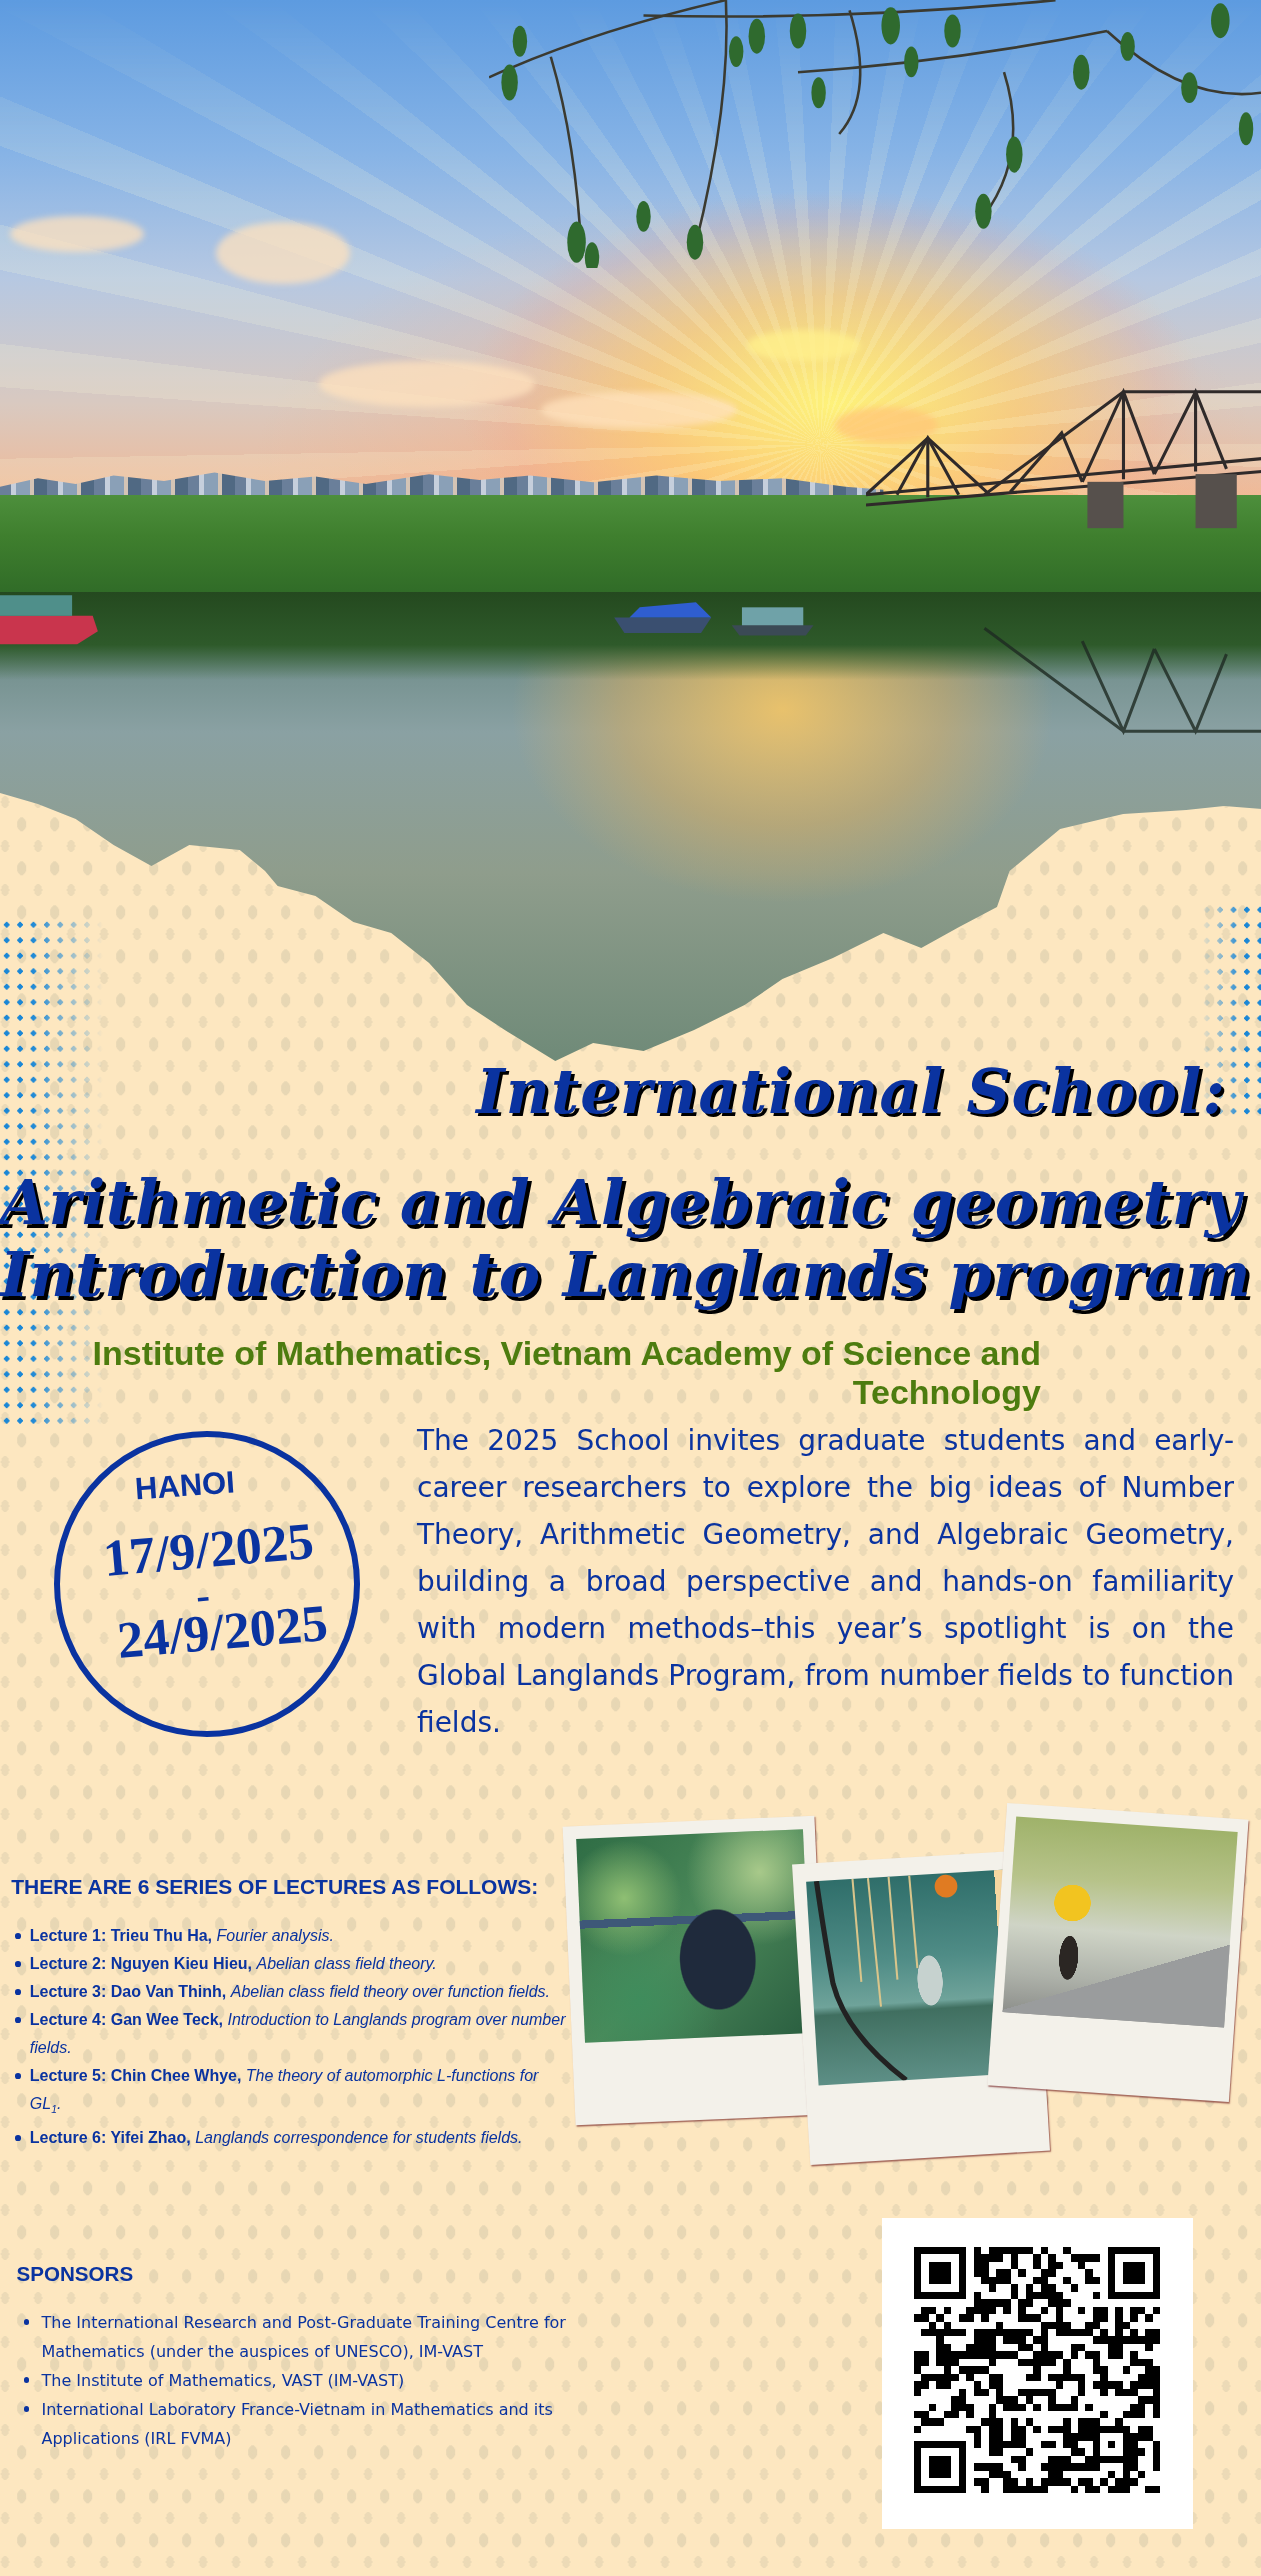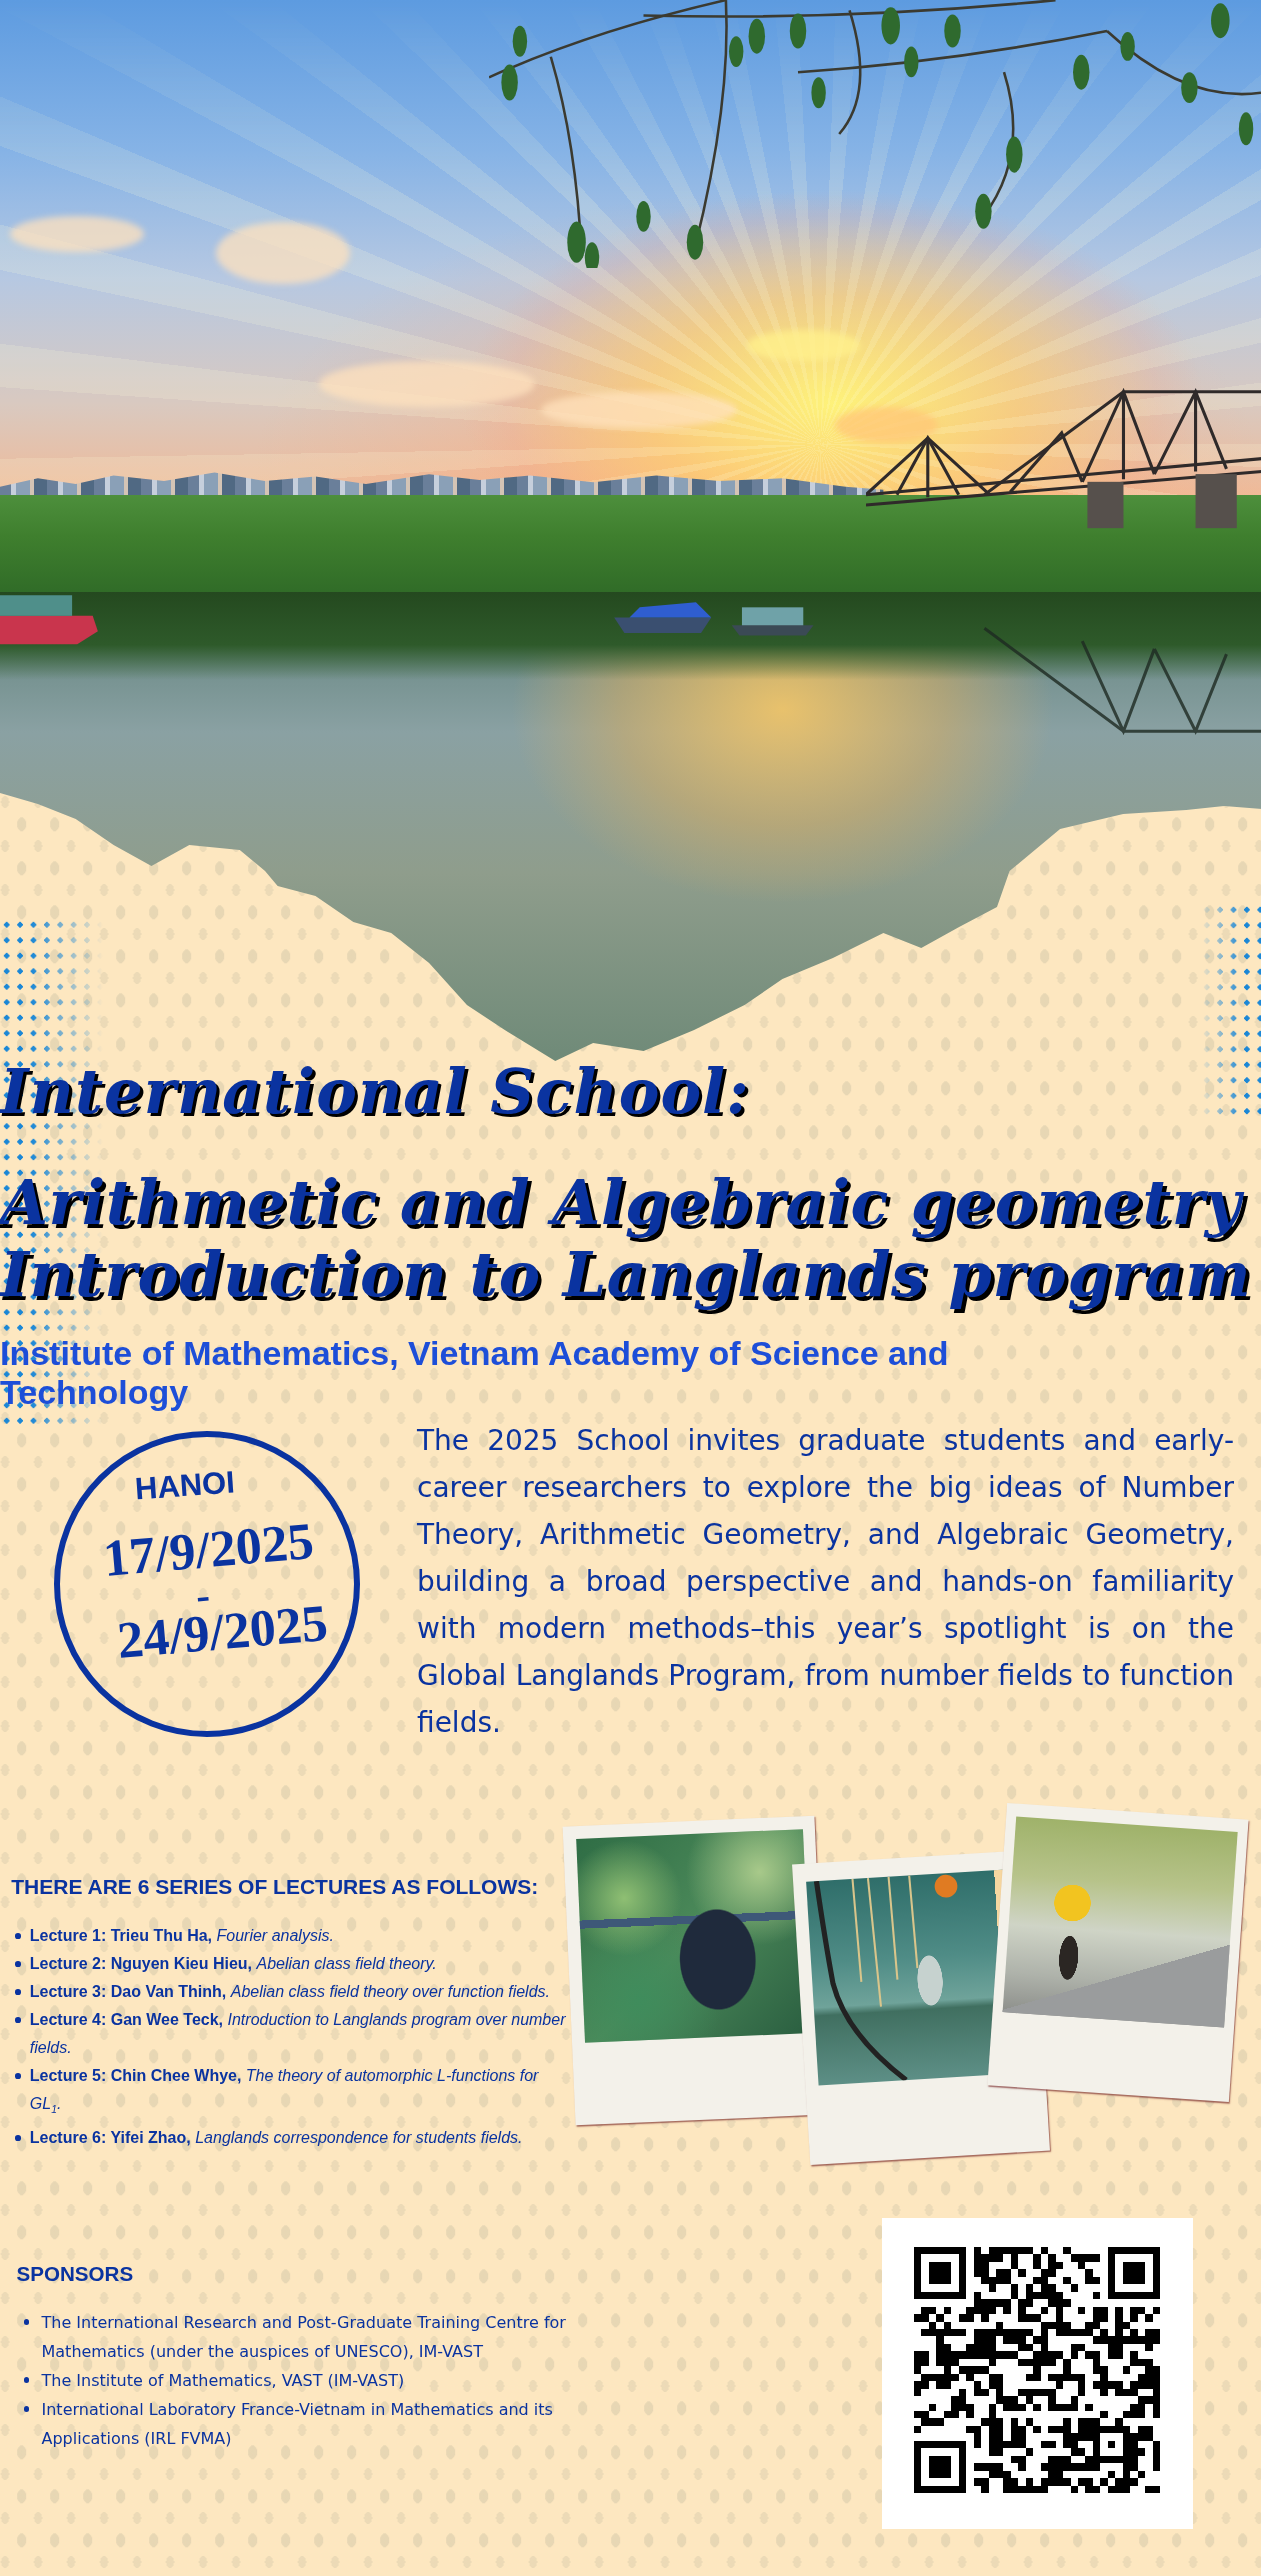--- a/index.html
+++ b/index.html
@@ -36,28 +36,28 @@
     background:
       radial-gradient(ellipse 361px 258px at 62% 25%, rgba(250,200,100,0.85), rgba(220,175,95,0.5) 45%, transparent 75%),
       linear-gradient(180deg,#3d6a4f 0%,#6b8a86 10%,#8aa1a3 30%,#8f9d8c 60%,#6f8a78 100%);}
   .reflect{position:absolute;left:0;top:592px;width:100%;height:88px;
     background:linear-gradient(180deg,#24491f,#2e5a2a 60%,rgba(50,90,60,0));}
   .bridge{position:absolute;left:866px;top:376px;width:396px;height:155px;}
   .bridge-ref{position:absolute;left:866px;top:592px;width:396px;height:155px;transform:scaleY(-1);opacity:.8;}
   .boats{position:absolute;left:608px;top:592px;width:227px;height:46px;}
   .branch{position:absolute;left:489px;top:0;width:772px;height:268px;}
   
-  .script-title{position:absolute;left:0;width:1226px;top:1056px;text-align:left;
+  .script-title{position:absolute;left:0;width:1226px;top:1056px;text-align:right;
     font-family:"DejaVu Serif",serif;font-style:italic;font-weight:bold;font-size:61px;color:#0a33a0;
     text-shadow:3.1px 3.1px 0 #000;letter-spacing:1px;}
   .main-title{position:absolute;left:0;width:1262px;text-align:left;
     font-family:"DejaVu Serif",serif;font-style:italic;font-weight:bold;font-size:62px;color:#0a33a0;
     text-shadow:3.6px 3.6px 0 #000;letter-spacing:0.5px;line-height:1;}
-  .inst{position:absolute;left:0;width:1041px;top:1334px;text-align:left;
-    font-family:"Liberation Sans",sans-serif;font-weight:bold;font-size:34px;color:#1d4ed8;}
+  .inst{position:absolute;left:0;width:1041px;top:1334px;text-align:right;
+    font-family:"Liberation Sans",sans-serif;font-weight:bold;font-size:34px;color:#4d7c0f;}
   
   .circle{position:absolute;left:54px;top:1431px;width:306px;height:306px;border:6.2px solid #0a33a0;border-radius:50%;box-sizing:border-box;}
   .city-name{position:absolute;left:135px;top:1468px;font-family:"Liberation Sans",sans-serif;font-weight:bold;font-size:31px;color:#0a33a0;transform:rotate(-4deg);}
   .date{position:absolute;font-family:"Liberation Serif",serif;font-weight:bold;font-size:52px;color:#0a33a0;transform:rotate(-5deg);}
   .intro{position:absolute;left:417px;top:1417px;width:817px;
     font-family:"DejaVu Sans",sans-serif;font-size:28px;line-height:47px;color:#0a33a0;text-align:justify;}
   
   .lect-head{position:absolute;left:11.3px;top:1875px;font-family:"Liberation Sans",sans-serif;font-weight:bold;font-size:21px;color:#0a33a0;}
   .lect-list{position:absolute;left:11.3px;top:1921px;width:556px;margin:1px;padding:0;list-style:none;
     font-family:"Liberation Sans",sans-serif;font-size:16px;line-height:28px;color:#0a33a0;}

